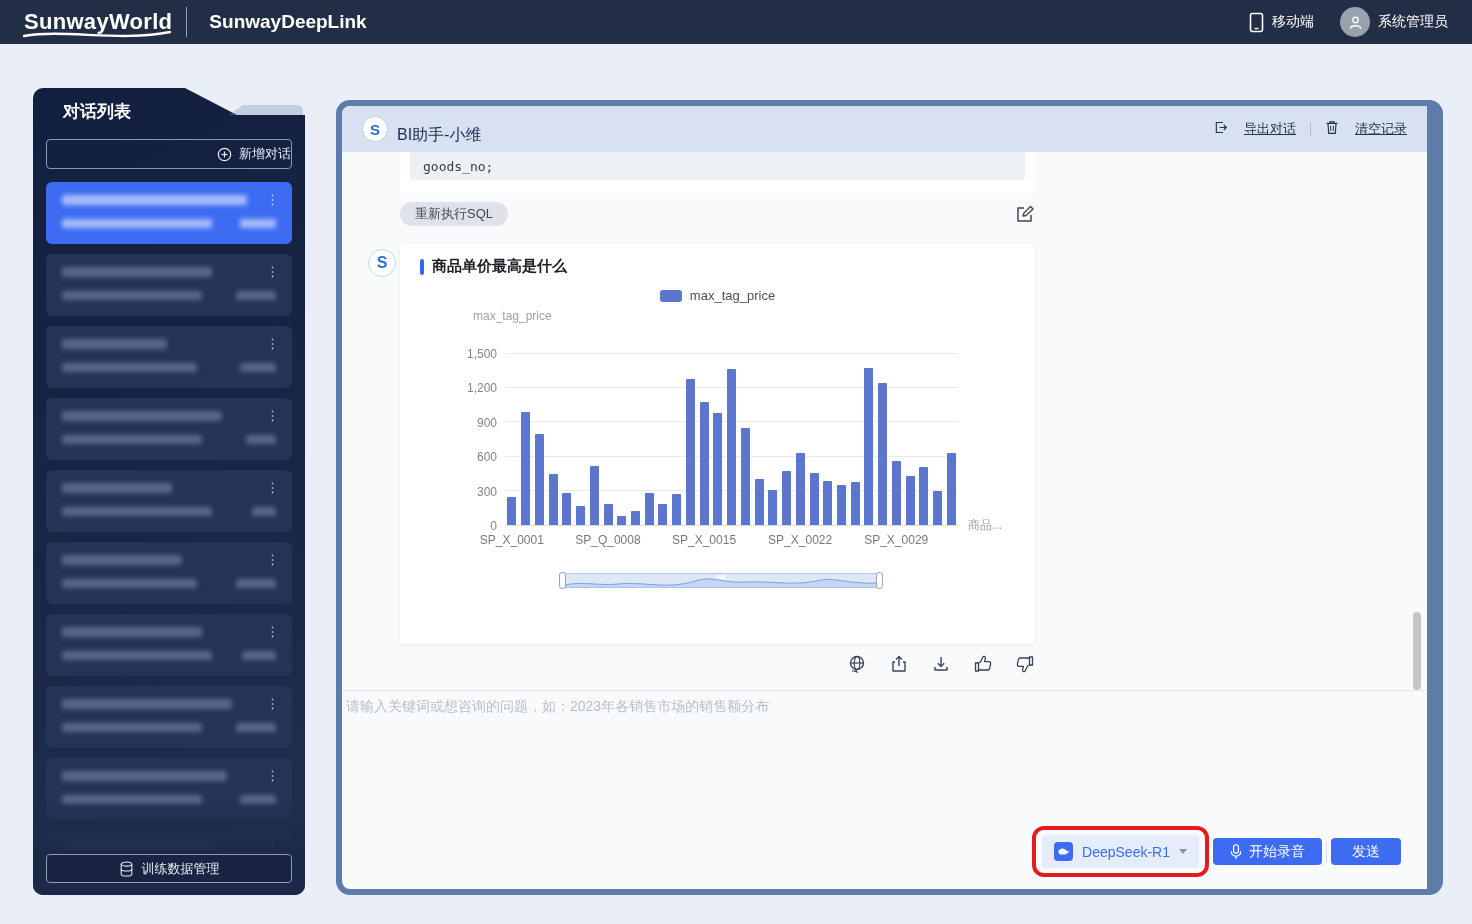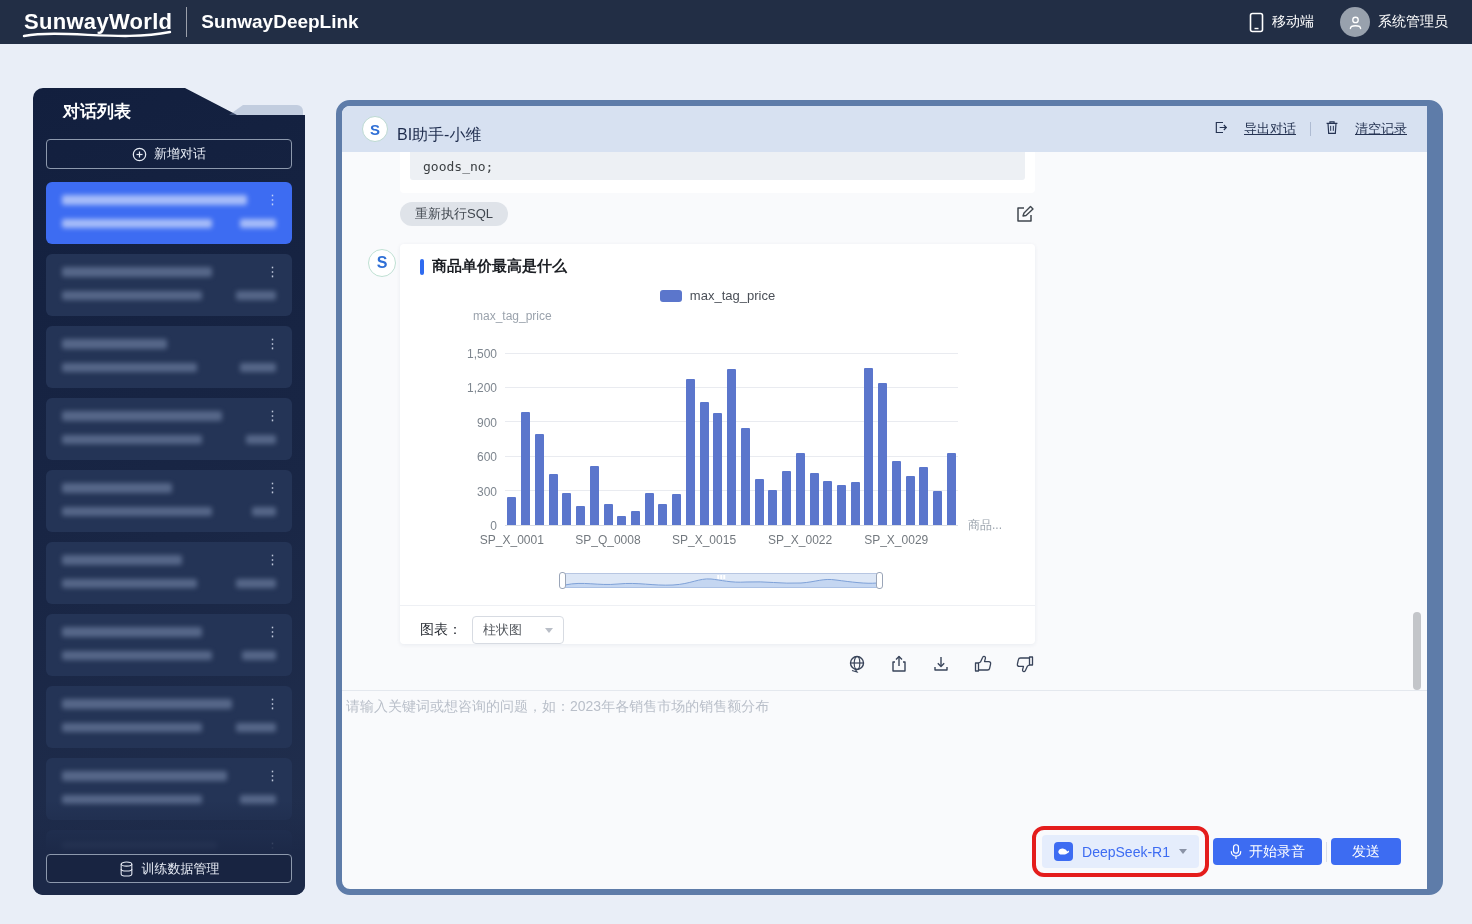--- a/index.html
+++ b/index.html
@@ -6,36 +6,36 @@
   html,body { width:1472px; height:924px; font-family:"Liberation Sans", sans-serif; }
   body { background:#e9eef7; position:relative; overflow:hidden; }
 
   
   .navbar { position:absolute; left:0; top:0; width:1472px; height:44px; background:#222e45;
             display:flex; align-items:center; padding:0 24px; color:#fff; }
   .logo-wrap { display:flex; align-items:center; gap:14px; }
   .logo-primary { position:relative; font-size:22px; font-weight:bold; letter-spacing:.3px; }
   .logo-primary svg { position:absolute; left:-2px; bottom:-7px; }
   .logo-divider { width:1px; height:30px; background:rgba(255,255,255,.55); }
-  .logo-secondary { font-size:19px; font-weight:bold; }
+  .logo-secondary { font-size:19px; font-weight:bold;margin-left:8px; }
   .nav-right { margin-left:auto; display:flex; align-items:center; gap:26px; font-size:14px; }
   .nav-item { display:flex; align-items:center; gap:8px; cursor:pointer; }
   .avatar-circle { width:30px; height:30px; border-radius:50%; background:#98a1ad; display:flex; align-items:center; justify-content:center; }
 
   
   .sidebar { position:absolute; left:33px; top:88px; width:272px; height:807px; }
   .sidebar-bg { position:absolute; inset:0; border-radius:10px;
       background:linear-gradient(155deg,#121f3e 0%, #192645 55%, #22304f 100%);
       clip-path: polygon(0 0, 152px 0, 204px 27px, 100% 27px, 100% 100%, 0 100%); }
   .sidebar-strip { position:absolute; left:196px; top:17px; right:2px; height:10px;
       background:rgba(122,142,178,.35); clip-path:polygon(14px 0,100% 0,100% 100%,0 100%); border-radius:0 6px 0 0;}
   .sidebar-tab-title { position:absolute; left:30px; top:12px; color:#fff; font-size:17px; font-weight:bold; }
   .new-chat-btn { position:absolute; left:13px; top:51px; width:246px; height:30px;
       border:1px solid #8d99ad; border-radius:4px; color:#e7ecf5; font-size:13px;
-      display:flex; align-items:center; justify-content:center; gap:7px; cursor:pointer; background:transparent; }
+      display:flex; align-items:center; justify-content:flex-end; gap:7px; cursor:pointer; background:transparent; }
   .convo-list { position:absolute; left:0; top:94px; right:0; bottom:0; overflow:hidden; }
   .convo-item { position:relative; margin:0 13px 10px; height:62px; border-radius:6px; background:#243456; cursor:pointer; }
   .convo-item.selected { background:#3d6cf2; }
   .blurbar { position:absolute; border-radius:2px; filter:blur(2.5px); background:rgba(148,166,200,.45); }
   .convo-item.selected .blurbar { background:rgba(255,255,255,.55); }
   .bt { left:16px; top:13px; height:10px; }
   .bm { left:16px; top:37px; height:9px; }
   .btag { right:16px; top:37px; height:9px; }
   .dots { position:absolute; right:13px; top:10px; color:rgba(230,238,252,.8); font-size:13px; letter-spacing:0; }
   .sidebar-fade { position:absolute; left:0; right:0; bottom:0; height:95px; border-radius:0 0 10px 10px;
@@ -426,27 +426,20 @@
         </svg>
         <span class="dz-handle" style="left:-4px;"></span>
         <span class="dz-handle" style="right:-4px;"></span>
         <span class="dz-grip">
             <i></i>
             <i></i>
             <i></i>
           </span>
       </div>
 
-      <div class="card-footer">
-        <span class="footer-label">图表：</span>
-        <div class="chart-select">
-          <span>柱状图</span>
-          <span class="caret"></span>
-        </div>
-      </div>
     </div>
 
     <div class="msg-icons">
       <svg class="micon" width="20" height="20" viewBox="0 0 20 20">
         <circle cx="10" cy="9" r="6.5" stroke="#39445a" stroke-width="1.4" fill="none"></circle>
         <ellipse cx="10" cy="9" rx="2.8" ry="6.5" stroke="#39445a" stroke-width="1.2" fill="none"></ellipse>
         <line x1="3.5" y1="9" x2="16.5" y2="9" stroke="#39445a" stroke-width="1.2"></line>
         <path d="M5,16.5 L10,18 L8,15" stroke="#39445a" stroke-width="1.2" fill="none"></path>
       </svg>
       <svg class="micon" width="20" height="20" viewBox="0 0 20 20">

